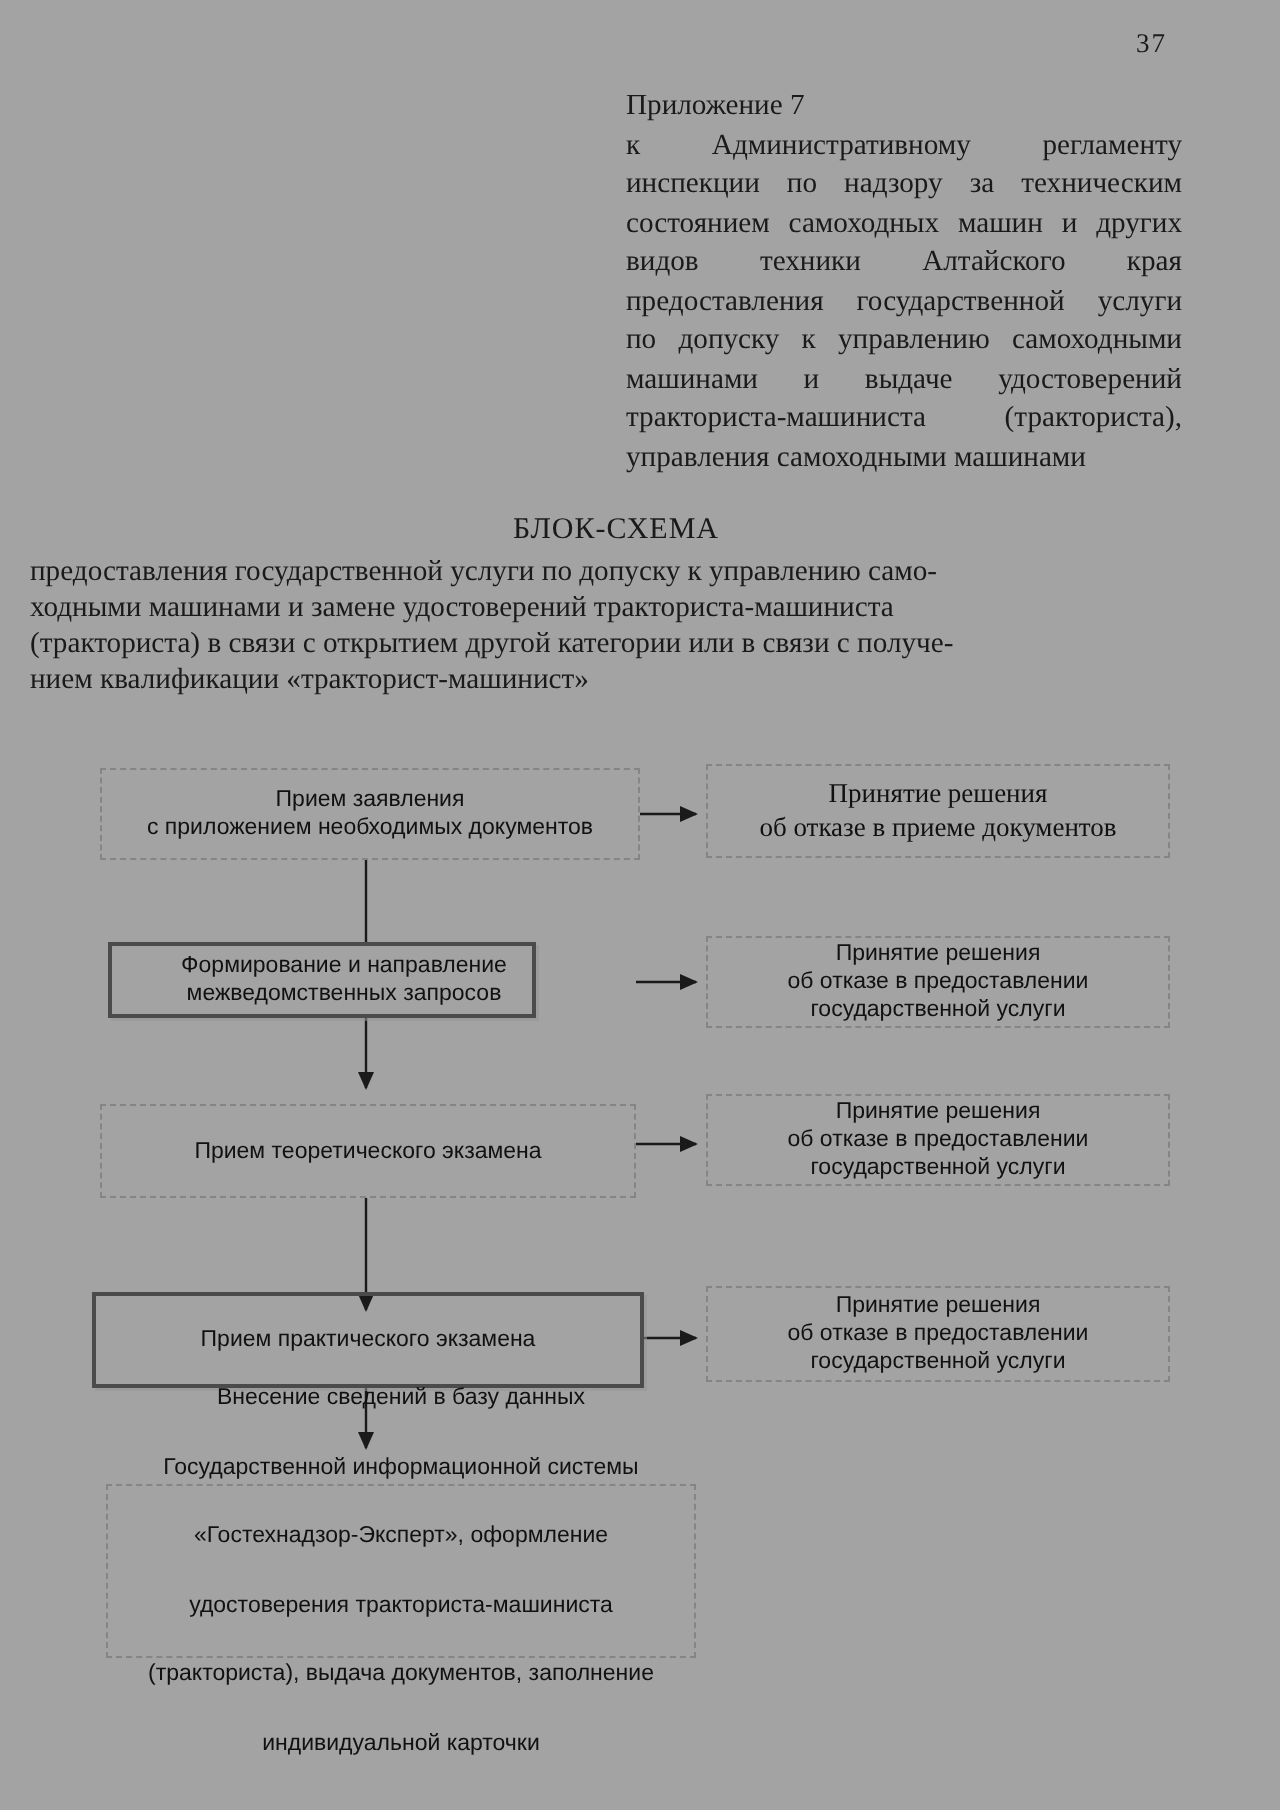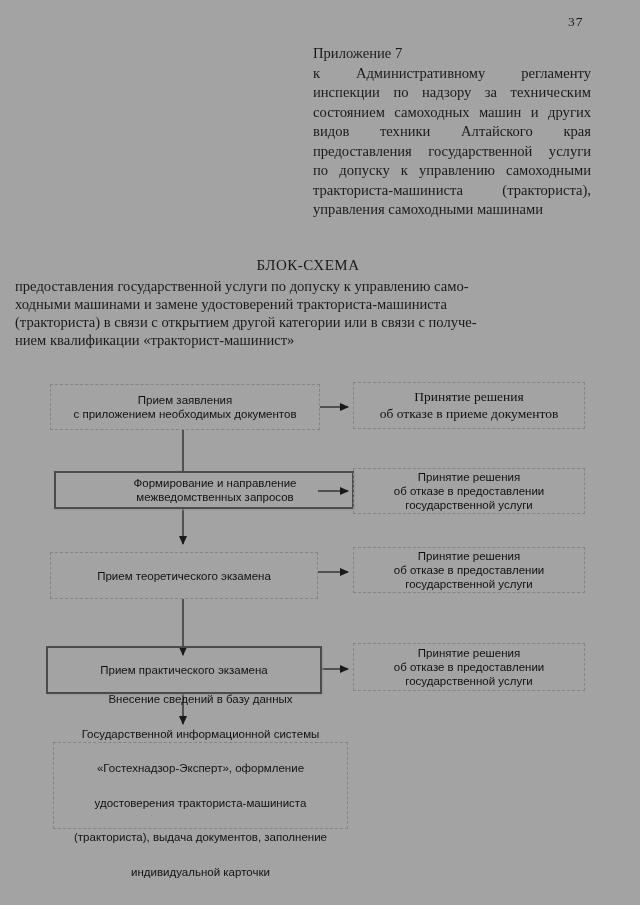--- a/index.html
+++ b/index.html
@@ -53,20 +53,21 @@
   <div class="page-number">37</div>
 
   <div class="appendix">
     <div class="line">Приложение 7</div>
     <div class="line just">к Административному регламенту</div>
     <div class="line just">инспекции по надзору за техническим</div>
     <div class="line just">состоянием самоходных машин и других</div>
     <div class="line just">видов техники Алтайского края</div>
     <div class="line just">предоставления государственной услуги</div>
     <div class="line just">по допуску к управлению самоходными</div>
+    <div class="line just">машинами и выдаче удостоверений</div>
     <div class="line just">тракториста-машиниста (тракториста),</div>
     <div class="line">управления самоходными машинами</div>
   </div>
 
   <div class="schema-title">БЛОК-СХЕМА</div>
 
   <div class="schema-subtitle">
     <div>предоставления государственной услуги по допуску к управлению само-</div>
     <div>ходными машинами и замене удостоверений тракториста-машиниста</div>
     <div>(тракториста) в связи с открытием другой категории или в связи с получе-</div>
@@ -89,21 +90,21 @@
       <line x1="318" y1="479" x2="348" y2="479" stroke="#1a1a1a" stroke-width="1.2" marker-end="url(#arr)"></line>
       <line x1="318" y1="560" x2="348" y2="560" stroke="#1a1a1a" stroke-width="1.2" marker-end="url(#arr)"></line>
       <line x1="322" y1="657" x2="348" y2="657" stroke="#1a1a1a" stroke-width="1.2" marker-end="url(#arr)"></line>
     </svg>
 
     <div class="fbox dashed" style="left:50px;top:372px;width:270px;height:46px;">
       <div>Прием заявления</div>
       <div>с приложением необходимых документов</div>
     </div>
 
-    <div class="fbox solid" style="left:54px;top:459px;width:300px;height:38px;padding-left:28px;">
+    <div class="fbox solid" style="left:54px;top:459px;width:214px;height:38px;padding-left:28px;">
       <div>Формирование и направление</div>
       <div>межведомственных запросов</div>
     </div>
 
     <div class="fbox dashed" style="left:50px;top:540px;width:268px;height:47px;">
       <div>Прием теоретического экзамена</div>
     </div>
 
     <div class="fbox solid" style="left:46px;top:634px;width:276px;height:48px;">
       <div>Прием практического экзамена</div>

